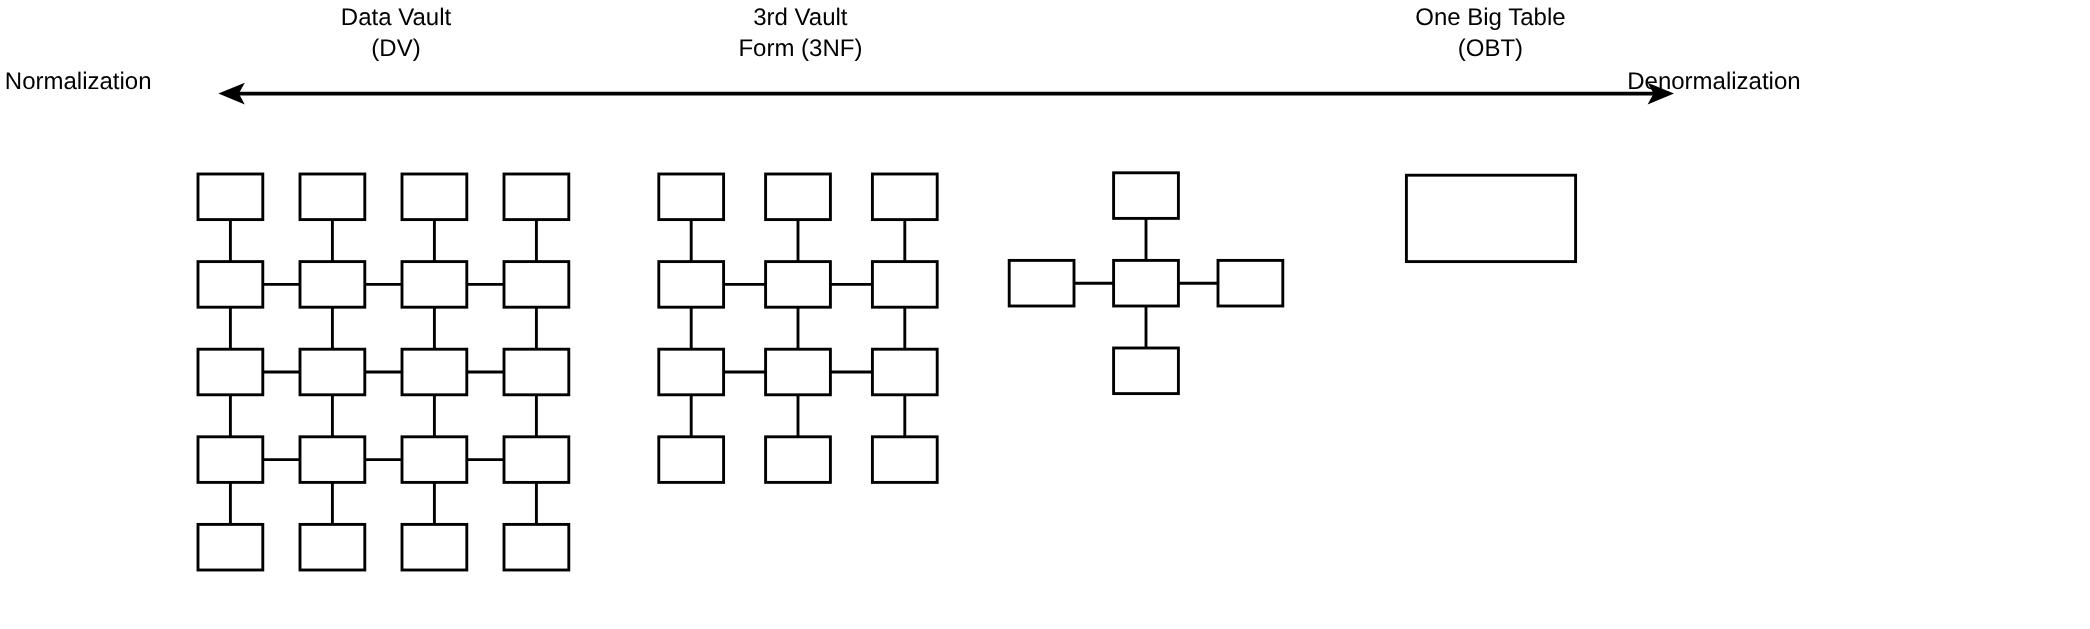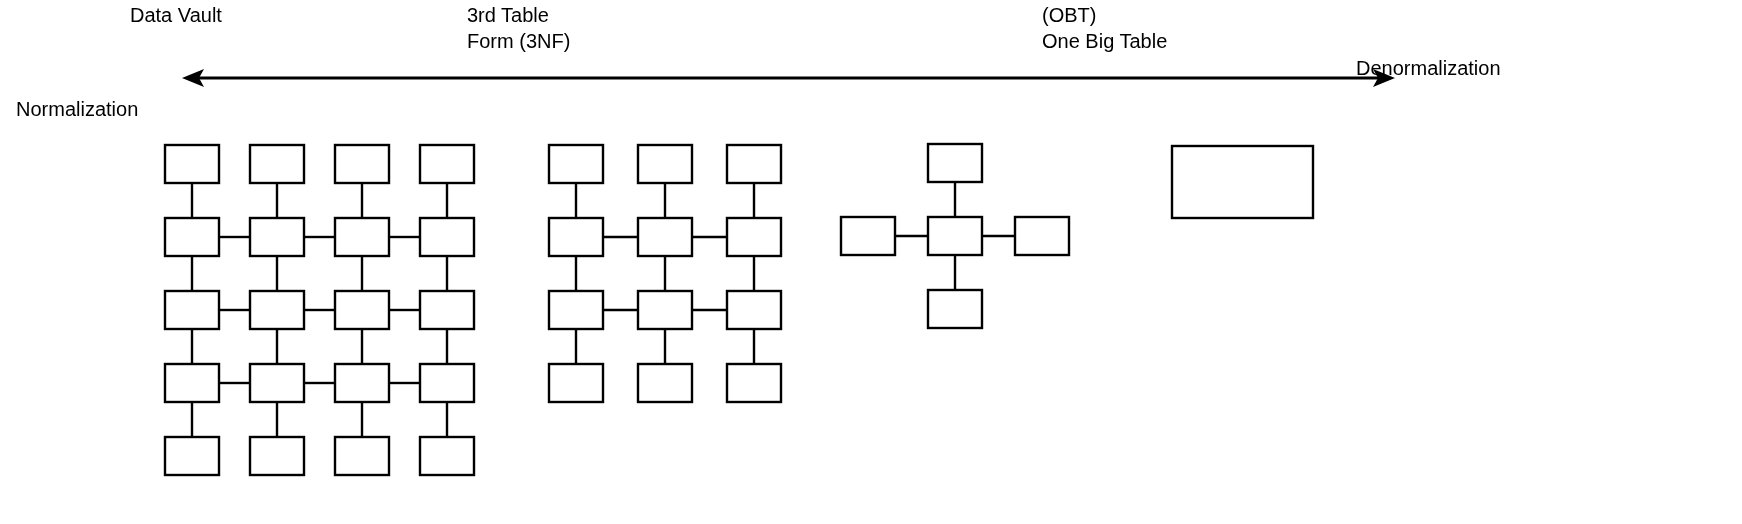--- a/index.html
+++ b/index.html
@@ -23,21 +23,21 @@
     position: absolute;
     font-size: 20px;
     line-height: 24px;
     color: #000000;
     white-space: nowrap;
   }
   .stage-label {
     position: absolute;
     font-size: 20px;
     line-height: 26px;
-    text-align: left;
+    text-align: center;
     color: #000000;
     white-space: nowrap;
   }
   .stage-label span {
     display: block;
   }
   svg.layer {
     position: absolute;
     left: 0;
     top: 0;
@@ -61,37 +61,38 @@
   }
   .axis-head {
     fill: #000000;
   }
 </style>
 </head>
 <body>
 
 <div id="canvas">
 
-  <div class="axis-end-label" style="left:16px; top:56px;margin-top:41px;">Normalization</div>
+  <div class="axis-end-label" style="left:4px; top:56px;">Normalization</div>
 
   <div class="axis-end-label" style="left:1356px; top:56px;">Denormalization</div>
 
   <div class="stage-label" id="label-0" style="top: 2px; left: 130px; width: 400px;">
     <span>Data Vault</span>
+    <span>(DV)</span>
   </div>
 
   <div class="stage-label" id="label-1" style="top: 2px; left: 467px; width: 400px;">
-    <span>3rd Table</span>
+    <span>3rd Vault</span>
     <span>Form (3NF)</span>
   </div>
 
 
   <div class="stage-label" id="label-3" style="top: 2px; left: 1042px; width: 400px;">
+    <span>One Big Table</span>
     <span>(OBT)</span>
-    <span>One Big Table</span>
   </div>
 
   <svg class="layer" id="axis-layer">
       <line x1="192" y1="78" x2="1385" y2="78" class="axis-line"></line>
       <polygon points="182,78 204,69 199,78 204,87" class="axis-head"></polygon>
       <polygon points="1395,78 1373,69 1378,78 1373,87" class="axis-head"></polygon>
     </svg>
 
   <svg class="layer" id="model-layer">
       <g>

